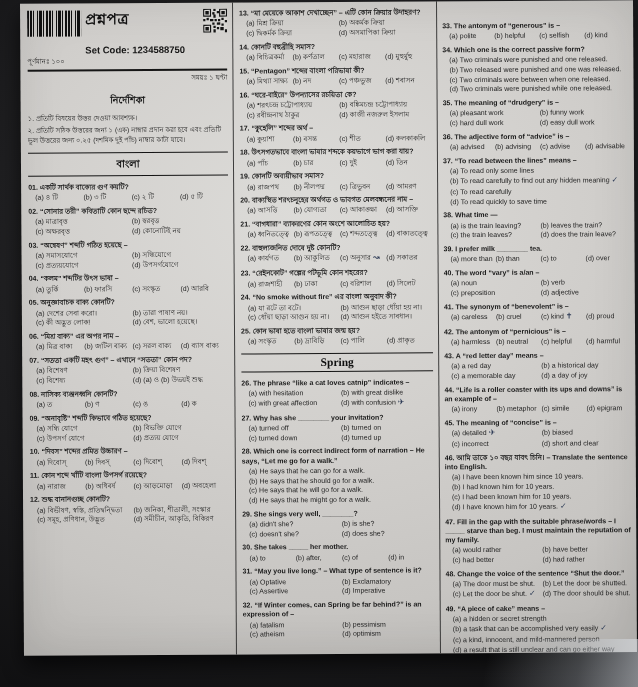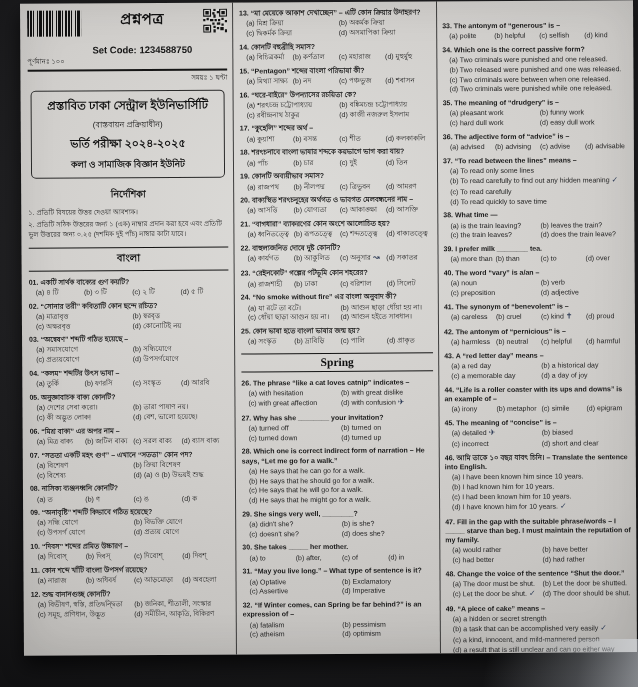--- a/index.html
+++ b/index.html
@@ -15,21 +15,21 @@
   .vline{position:absolute;top:0;bottom:0;width:1px;background:#222;opacity:.85;}
   .v1{left:212px}.v2{left:416px}
   .col{position:absolute;top:0;bottom:0;overflow:hidden;color:#1f1f1f;box-sizing:border-box;}
   .col1{left:7px;width:200px;padding-top:4px;}
   .col2{left:219px;width:192px;padding-top:6px;}
   .col3{left:422px;width:187px;padding-top:20px;display:flex;flex-direction:column;}
   
   .hdr{display:flex;align-items:flex-start;gap:4px;}
   .barcode{width:54px;height:26px;margin-top:3px;background:
     repeating-linear-gradient(90deg,#101010 0 1.5px,transparent 1.5px 2.5px,#101010 2.5px 5px,transparent 5px 6px,#101010 6px 7px,transparent 7px 9.5px);}
-  .hmid{flex:1;text-align:center;}
+  .hmid{flex:1;}
   .htitle{font-size:15px;font-weight:700;letter-spacing:.5px;color:#111;}
   .hset{font-size:9.5px;font-weight:700;margin-top:12px;color:#161616;}
   .qr{width:24px;height:24px;margin-top:2px;}
   .hrow2{font-size:6.8px;margin-top:0px;}
   .hline{height:1.5px;background:#161616;margin:2px 0 1px;}
   .hrow3{font-size:6.8px;text-align:right;}
   .tbox{border:1.3px solid #2a2a2a;border-radius:5px;margin:6px 3px 0;padding:6px 2px 5px;text-align:center;color:#101010;}
   .t1{font-size:11.5px;font-weight:700;}
   .t2{font-size:8px;margin-top:2.5px;}
   .t3{font-size:11px;font-weight:700;margin-top:3.5px;}
@@ -67,26 +67,20 @@
           <rect width="21" height="21" fill="#d6d5d2"></rect>
           <path fill="#141414" d="M0 0h7v7H0zM14 0h7v7h-7zM0 14h7v7H0z"></path>
           <path fill="#d6d5d2" d="M1 1h5v5H1zM15 1h5v5h-5zM1 15h5v5H1z"></path>
           <path fill="#141414" d="M2 2h3v3H2zM16 2h3v3h-3zM2 16h3v3H2zM9 0h2v2H9zM8 3h2v2H8zM12 2h2v2h-2zM9 5h2v3H9zM0 9h2v2H0zM3 8h2v2H3zM6 9h3v2H6zM10 9h2v2h-2zM13 9h2v2h-2zM16 8h2v2h-2zM19 10h2v2h-2zM8 12h2v2H8zM12 12h3v2h-3zM16 13h2v2h-2zM9 15h2v2H9zM12 16h2v2h-2zM15 16h3v3h-3zM9 18h2v3H9zM19 18h2v3h-2z"></path>
         </svg>
       </div>
       <div class="hrow2"><span>পূর্ণমানঃ ১০০</span></div>
       <div class="hline"></div>
       <div class="hrow3"><span>সময়ঃ ১ ঘণ্টা</span></div>
 
-      <div class="tbox">
-        <div class="t1">প্রস্তাবিত ঢাকা সেন্ট্রাল ইউনিভার্সিটি</div>
-        <div class="t2">(বাস্তবায়ন প্রক্রিয়াধীন)</div>
-        <div class="t3">ভর্তি পরীক্ষা ২০২৪-২০২৫</div>
-        <div class="t4">কলা ও সামাজিক বিজ্ঞান ইউনিট</div>
-      </div>
 
       <div class="nir">নির্দেশিকা</div>
       <div class="ins">১. প্রতিটি বিষয়ের উত্তর দেওয়া আবশ্যক।</div>
       <div class="ins">২. প্রতিটি সঠিক উত্তরের জন্য ১ (এক) নাম্বার প্রদান করা হবে এবং প্রতিটি ভুল উত্তরের জন্য ০.২৫ (দশমিক দুই পাঁচ) নাম্বার কাটা যাবে।</div>
 
       <div class="qlist">
           <div class="secbar"><span>বাংলা</span></div>
           <div class="q">
             <div class="qhead"><span class="qn">01.</span> <span class="qt">একটি সার্থক বাক্যের গুণ কয়টি?</span></div>
             <div class="opts c4">
@@ -239,21 +233,21 @@
           <div class="q">
             <div class="qhead"><span class="qn">17.</span> <span class="qt">“কুহেলি” শব্দের অর্থ –</span></div>
             <div class="opts c4">
               <span class="opt"><span class="ok">(a)</span> <span>কুয়াশা</span></span>
               <span class="opt"><span class="ok">(b)</span> <span>বসন্ত</span></span>
               <span class="opt"><span class="ok">(c)</span> <span>শীত</span></span>
               <span class="opt"><span class="ok">(d)</span> <span>কলকাকলি</span></span>
             </div>
           </div>
           <div class="q">
-            <div class="qhead"><span class="qn">18.</span> <span class="qt">শরৎচনাবে বাংলা ভাষার শব্দকে কয়ভাগে ভাগ করা যায়?</span></div>
+            <div class="qhead"><span class="qn">18.</span> <span class="qt">উৎসগতভাবে বাংলা ভাষার শব্দকে কয়ভাগে ভাগ করা যায়?</span></div>
             <div class="opts c4">
               <span class="opt"><span class="ok">(a)</span> <span>পাঁচ</span></span>
               <span class="opt"><span class="ok">(b)</span> <span>চার</span></span>
               <span class="opt"><span class="ok">(c)</span> <span>দুই</span></span>
               <span class="opt"><span class="ok">(d)</span> <span>তিন</span></span>
             </div>
           </div>
           <div class="q">
             <div class="qhead"><span class="qn">19.</span> <span class="qt">কোনটি অব্যয়ীভাব সমাস?</span></div>
             <div class="opts c4">

